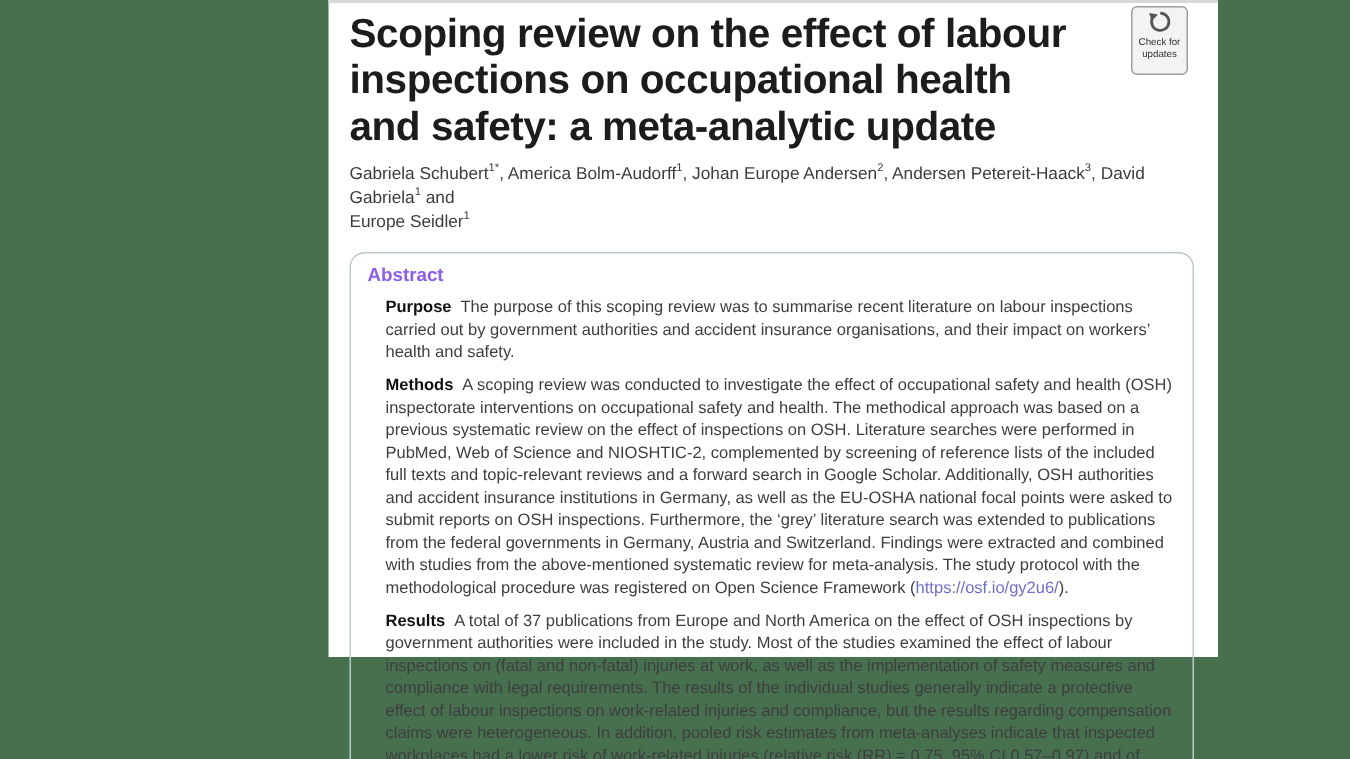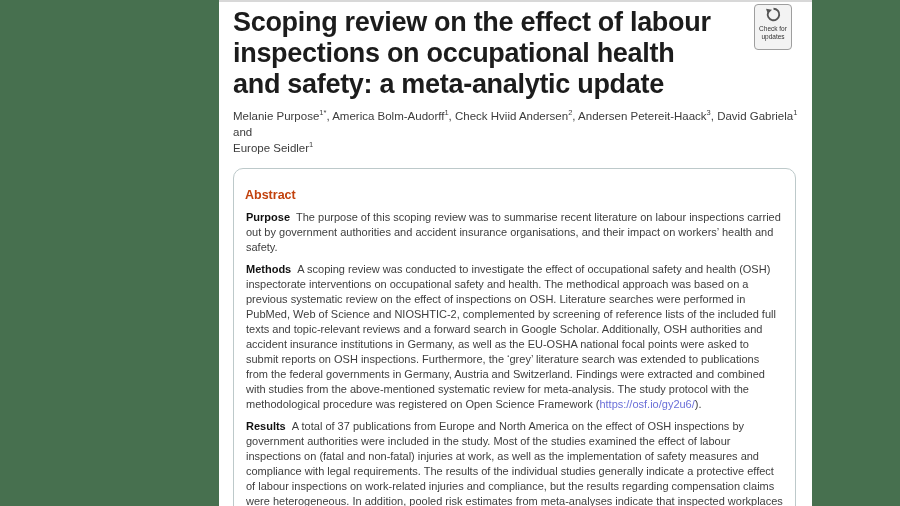--- a/index.html
+++ b/index.html
@@ -6,21 +6,21 @@
   body {
     width: 900px; height: 506px;
     background: #47704f;
     overflow: hidden;
     position: relative;
     font-family: "Liberation Sans", sans-serif;
   }
   .paper {
     position: absolute;
     left: 219px; top: 0;
-    width: 593px; height: 506px;
+    width: 593px; height: 438px;
     background: #ffffff;
     border-top: 2px solid #d8d8d8;
     box-sizing: border-box;
     padding: 5px 16px 0 14px;
   }
   .article-title {
     font-size: 27px;
     line-height: 31px;
     font-weight: bold;
     color: #1c1c1c;
@@ -43,24 +43,24 @@
     padding: 7px 11px 10px 11px;
     width: 563px;
     box-sizing: border-box;
     font-size: 11px;
     line-height: 15px;
     color: #3e3e3e;
   }
   .abstract-heading {
     font-weight: bold;
     font-size: 12.5px;
-    color: #c2410c;
-    margin: 12px 0 2px 0;
+    color: #8b5cf6;
+    margin: 0 0 2px 0;
   }
-  .abs-section { margin: 7px 0 0 1px; }
+  .abs-section { margin: 7px 0 0 12px; }
   .section-label {
     font-weight: bold;
     color: #111111;
     margin-right: 6px;
   }
   .seg-link { color: #6a6fd8; }
   .badge {
     position: absolute;
     top: 2px; left: 535px;
     width: 38px; height: 46px;
@@ -97,21 +97,21 @@
     <span class="badge-label">
       <div>Check for</div>
       <div>updates</div>
     </span>
   </div>
 
   <div class="article-title">Scoping review on the effect of labour
 inspections on occupational health
 and safety: a meta-analytic update</div>
 
-  <div class="authors"><span>Melanie Purpose</span><sup>1*</sup><span>, America Bolm-Audorff</span><sup>1</sup><span>, Check Hviid Andersen</span><sup>2</sup><span>, Andersen Petereit-Haack</span><sup>3</sup><span>, David Gabriela</span><sup>1</sup><span> and</span><br><span>Europe Seidler</span><sup>1</sup></div>
+  <div class="authors"><span>Gabriela Schubert</span><sup>1*</sup><span>, America Bolm-Audorff</span><sup>1</sup><span>, Johan Europe Andersen</span><sup>2</sup><span>, Andersen Petereit-Haack</span><sup>3</sup><span>, David Gabriela</span><sup>1</sup><span> and</span><br><span>Europe Seidler</span><sup>1</sup></div>
 
   <div class="abstract-box">
     <p class="abstract-heading">Abstract</p>
 
     <p class="abs-section"><span class="section-label">Purpose</span><span><span>The purpose of this scoping review was to summarise recent literature on labour inspections carried out by government authorities and accident insurance organisations, and their impact on workers’ health and safety.</span></span></p>
 
     <p class="abs-section"><span class="section-label">Methods</span><span><span>A scoping review was conducted to investigate the effect of occupational safety and health (OSH) inspectorate interventions on occupational safety and health. The methodical approach was based on a previous systematic review on the effect of inspections on OSH. Literature searches were performed in PubMed, Web of Science and NIOSHTIC-2, complemented by screening of reference lists of the included full texts and topic-relevant reviews and a forward search in Google Scholar. Additionally, OSH authorities and accident insurance institutions in Germany, as well as the EU-OSHA national focal points were asked to submit reports on OSH inspections. Furthermore, the ‘grey’ literature search was extended to publications from the federal governments in Germany, Austria and Switzerland. Findings were extracted and combined with studies from the above-mentioned systematic review for meta-analysis. The study protocol with the methodological procedure was registered on Open Science Framework (</span><span class="seg-link">https://osf.io/gy2u6/</span><span>).</span></span></p>
 
     <p class="abs-section"><span class="section-label">Results</span><span><span>A total of 37 publications from Europe and North America on the effect of OSH inspections by government authorities were included in the study. Most of the studies examined the effect of labour inspections on (fatal and non-fatal) injuries at work, as well as the implementation of safety measures and compliance with legal requirements. The results of the individual studies generally indicate a protective effect of labour inspections on work-related injuries and compliance, but the results regarding compensation claims were heterogeneous. In addition, pooled risk estimates from meta-analyses indicate that inspected workplaces had a lower risk of work-related injuries (relative risk (RR) = 0.75, 95% CI 0.57–0.97) and of non-compliance with workplace safety rules (RR = 0.68, 95% CI 0.45–1.01) compared with non-inspected workplaces.</span></span></p>
 

